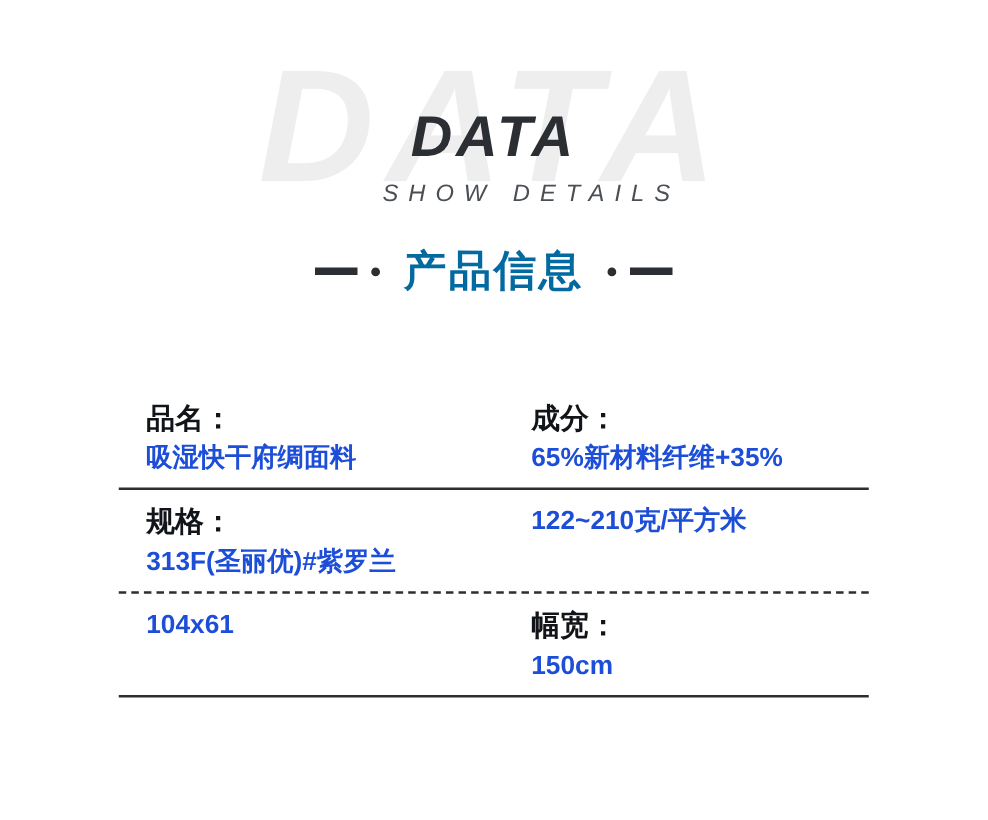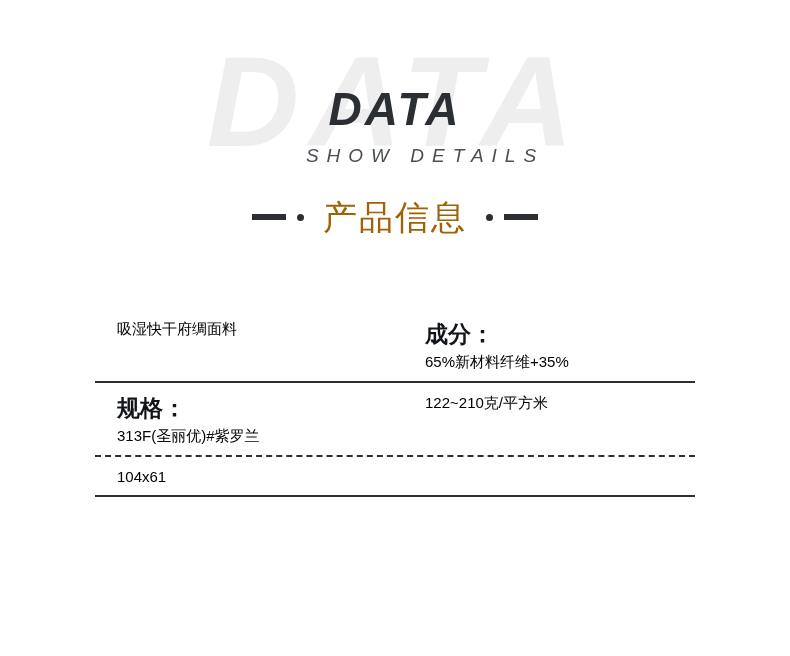--- a/index.html
+++ b/index.html
@@ -90,23 +90,23 @@
   }
   .dot {
     display: inline-block;
     width: 7px;
     height: 7px;
     border-radius: 50%;
     background: #2b2f33;
   }
   .cn-title {
     font-size: 34px;
-    font-weight: normal;
+    font-weight: bold;
     letter-spacing: 2px;
-    color: #a16207;
+    color: #0369a1;
     line-height: 1;
     padding: 0 8px;
   }
 
   
   .specs {
     position: absolute;
     top: 318px;
     left: 95px;
     width: 600px;
@@ -124,23 +124,23 @@
   .cell-right { padding-left: 30px; }
 
   .label {
     font-size: 23px;
     font-weight: bold;
     color: #111418;
     line-height: 1.45;
     white-space: nowrap;
   }
   .value {
-    font-size: 15px;
-    font-weight: normal;
-    color: #000000;
+    font-size: 21px;
+    font-weight: bold;
+    color: #1d4ed8;
     line-height: 1.5;
     white-space: nowrap;
   }
 
   .divider {
     height: 0;
     border-bottom: 2px solid #2b2f33;
     margin: 7px 0 9px 0;
   }
   .divider-dashed {
@@ -165,20 +165,21 @@
       <span class="cn-title">产品信息</span>
       <span class="dot"></span>
       <span class="dash"></span>
     </div>
   </div>
 
   <div class="specs">
 
     <div class="spec-row">
       <div class="cell cell-left">
+        <div class="label">品名：</div>
         <div class="value">吸湿快干府绸面料</div>
       </div>
       <div class="cell cell-right">
         <div class="label">成分：</div>
         <div class="value">65%新材料纤维+35%</div>
       </div>
     </div>
     <div class="divider"></div>
 
     <div class="spec-row">
@@ -189,17 +190,21 @@
       <div class="cell cell-right">
         <div class="value">122~210克/平方米</div>
       </div>
     </div>
     <div class="divider-dashed"></div>
 
     <div class="spec-row">
       <div class="cell cell-left">
         <div class="value">104x61</div>
       </div>
+      <div class="cell cell-right">
+        <div class="label">幅宽：</div>
+        <div class="value">150cm</div>
+      </div>
     </div>
     <div class="divider"></div>
 
   </div>
 </div>
 
 </body></html>

